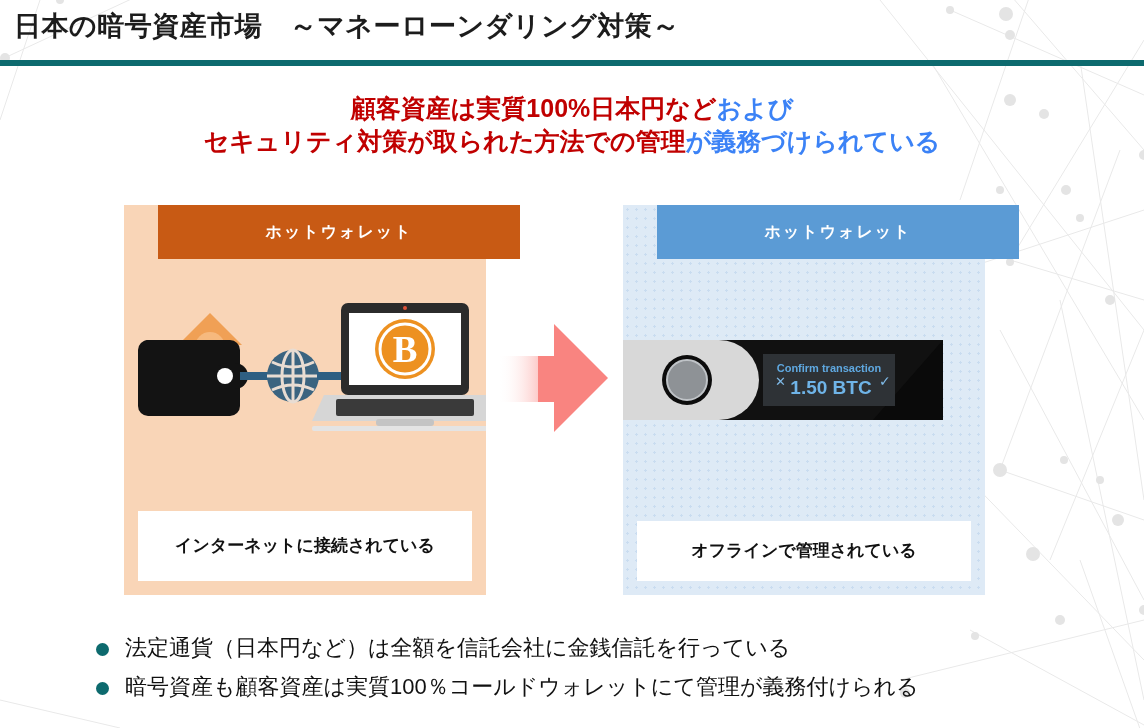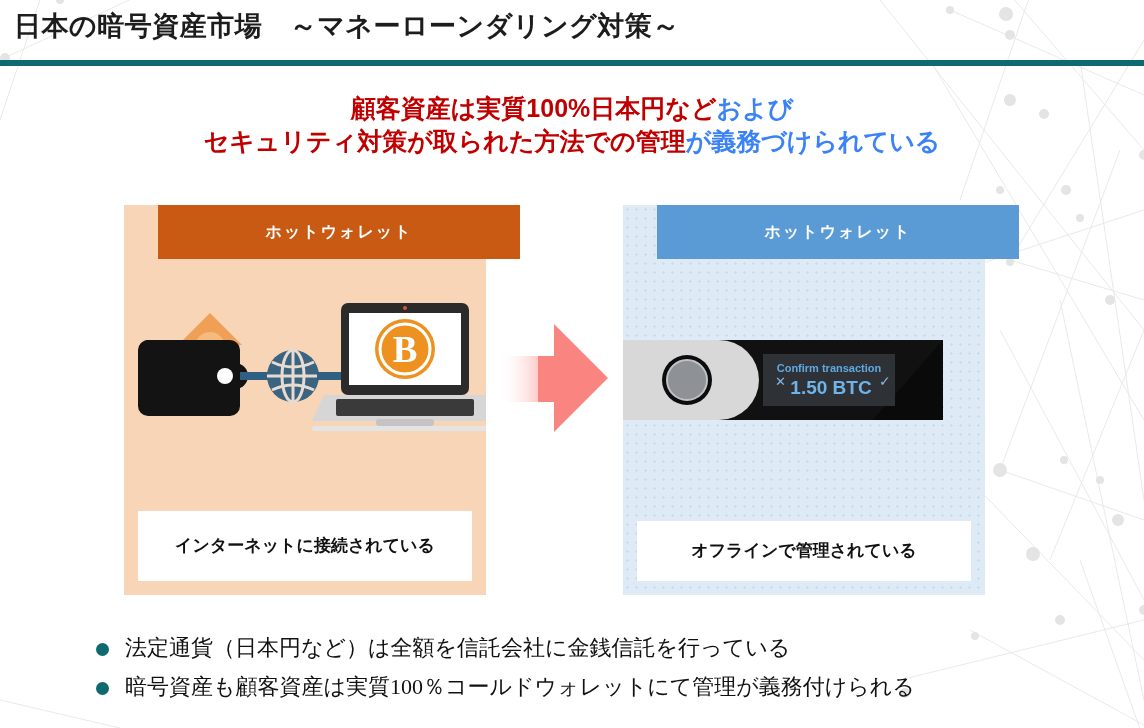--- a/index.html
+++ b/index.html
@@ -45,21 +45,21 @@
     position:absolute;left:14px;right:14px;bottom:14px;
     background:#ffffff;display:flex;align-items:center;justify-content:center;
     text-align:center;color:#111;font-weight:bold;font-size:17px;line-height:1.45;
   }
   #hot-caption{height:70px;}
   #cold-caption{height:60px;}
   .art{position:absolute;left:0;right:0;}
   
   #flow-arrow{position:absolute;left:498px;top:322px;width:120px;height:112px;z-index:4;}
   
-  #bullets{position:absolute;left:96px;top:632px;width:1040px;z-index:3;font-family:Liberation Serif, serif;}
+  #bullets{position:absolute;left:96px;top:632px;width:1040px;z-index:3;}
   .bullet-row{display:flex;align-items:flex-start;margin-bottom:7px;}
   .bullet-dot{
     width:13px;height:13px;border-radius:50%;background:#0d6a6e;
     margin-top:11px;margin-right:16px;flex:0 0 auto;
   }
   .bullet-text{font-size:22px;color:#111;line-height:1.45;white-space:pre;}
 </style>
 </head>
 <body>
 

